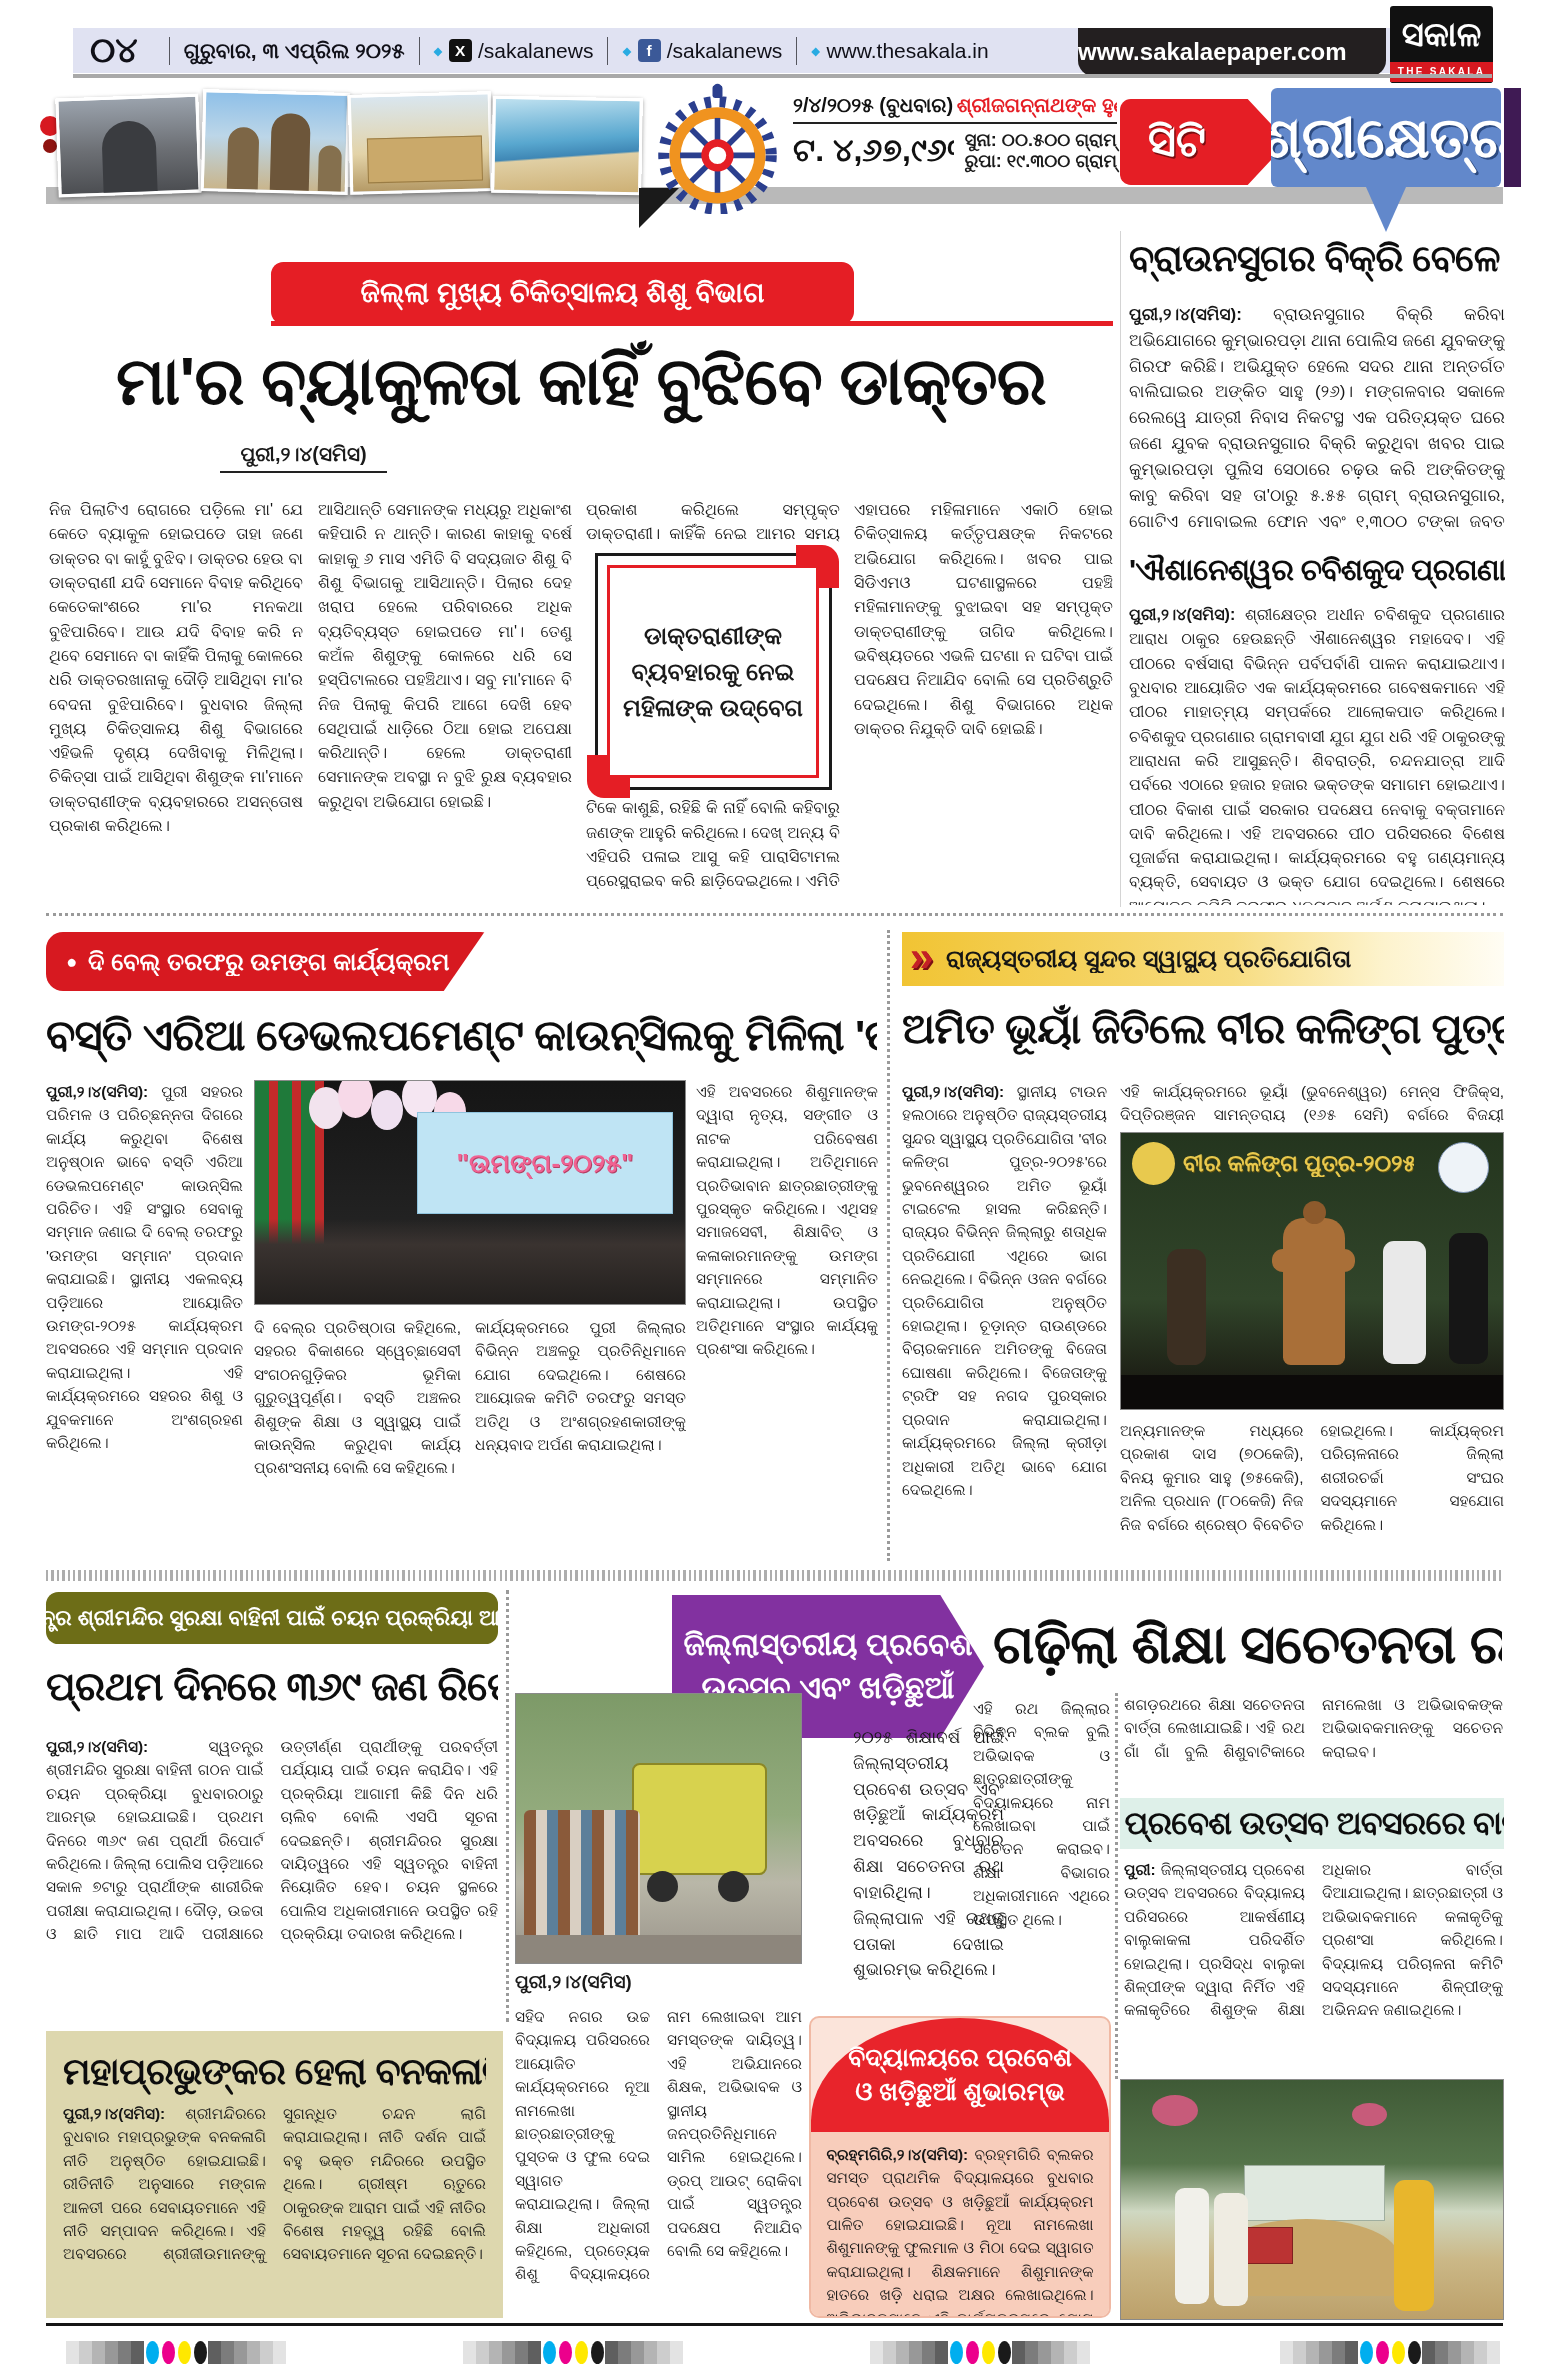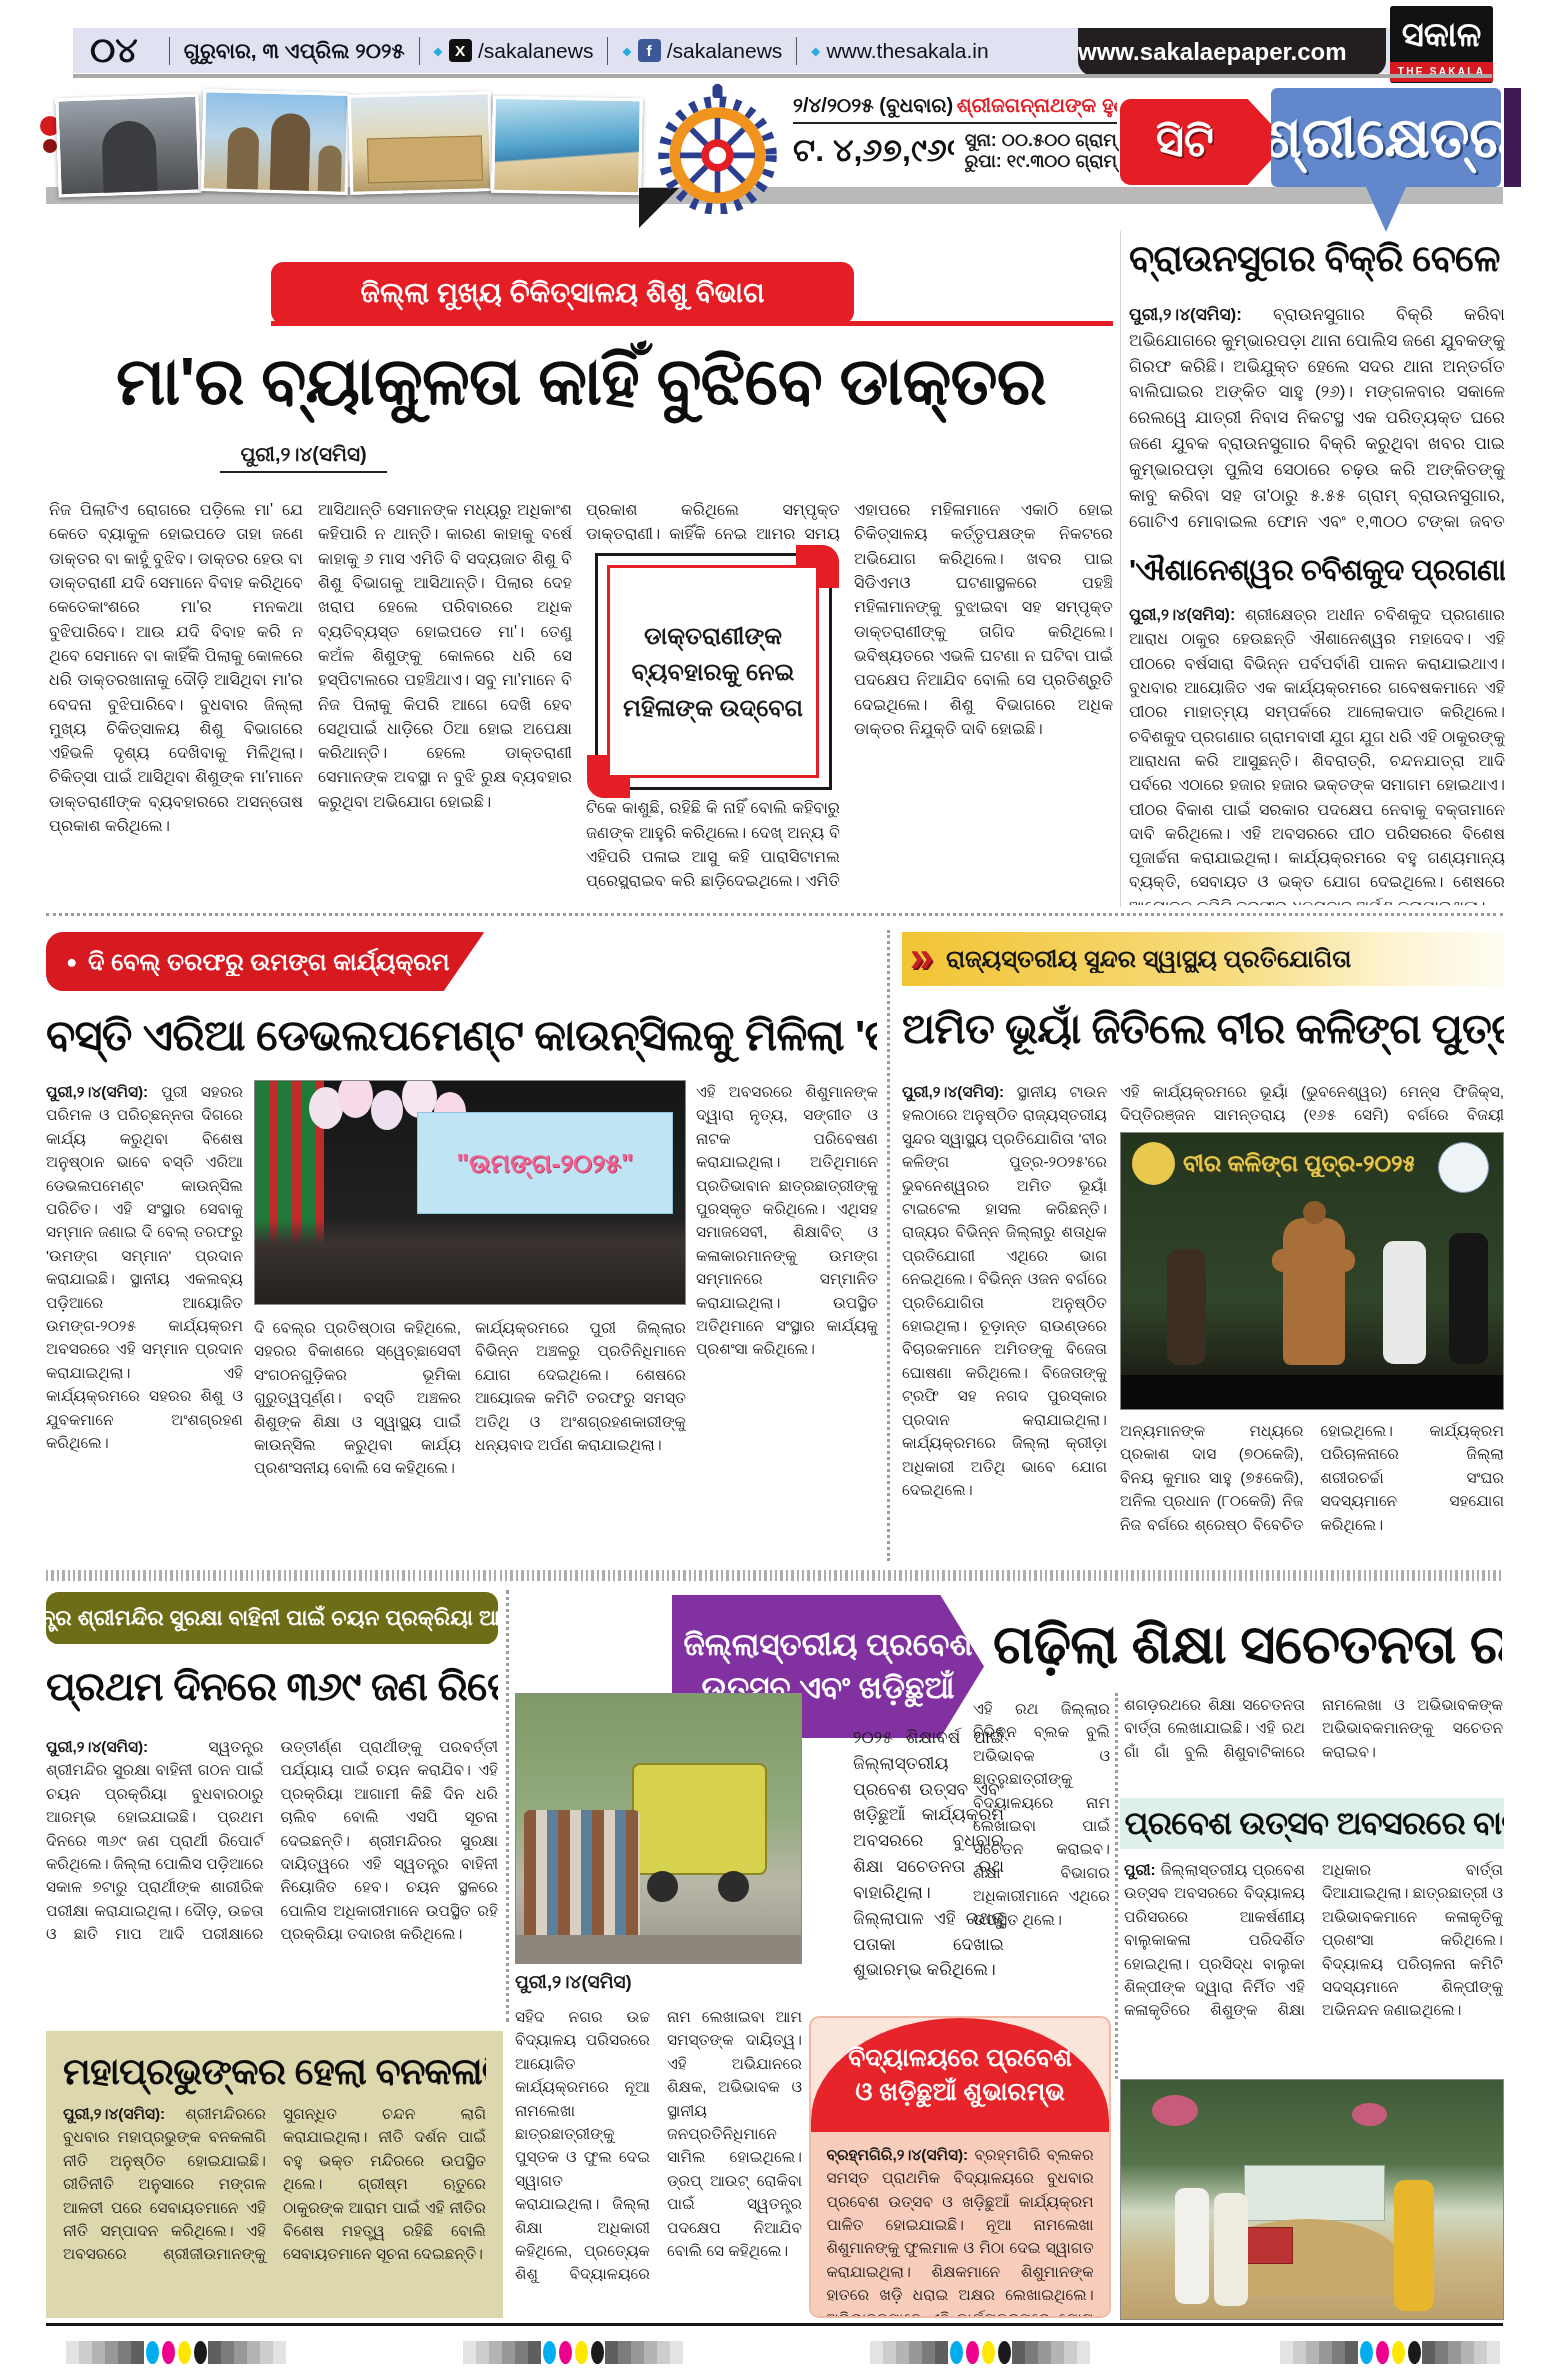--- a/index.html
+++ b/index.html
@@ -105,21 +105,21 @@
       <div style="font-size:32px;font-weight:bold;color:#111;white-space:nowrap;overflow:hidden;max-width:201px;">ଟ. ୪,୬୭,୯୬୩/-</div>
       <div style="margin-left:10.8px;">
         <div style="font-size:18px;font-weight:bold;white-space:nowrap;">ସୁନା: ୦୦.୫୦୦ ଗ୍ରାମ୍</div>
         <div style="font-size:18px;font-weight:bold;white-space:nowrap;">ରୁପା: ୧୯.୩୦୦ ଗ୍ରାମ୍</div>
       </div>
     </div>
   </div>
 
   <div class="abs" style="left:1120px;top:99px;width:168px;height:86px;background:#e51e25;border-radius:10.8px 0 0 10.8px;
               clip-path:polygon(0 0,76% 0,100% 50%,76% 100%,0 100%);display:flex;align-items:center;">
-    <span style="color:#fff;font-size:43px;font-weight:bold;padding-left:36px;text-shadow:1.5px 1.5px 0 #7a0d10;">ସିଟି</span>
+    <span style="color:#fff;font-size:43px;font-weight:bold;padding-left:28px;text-shadow:1.5px 1.5px 0 #7a0d10;">ସିଟି</span>
   </div>
   <div class="abs" style="left:1271px;top:88px;width:230px;height:99px;background:#6288cb;border-radius:6.2px;
               display:flex;align-items:center;justify-content:center;overflow:hidden;">
     <span style="color:#fff;font-size:56px;font-weight:bold;white-space:nowrap;text-shadow:2.3px 2.3px 0 #2c4a80;">ଶ୍ରୀକ୍ଷେତ୍ର</span>
   </div>
   <div class="abs" style="left:1366px;top:187px;width:0;height:0;border-top:45px solid #6288cb;
               border-left:20px solid transparent;border-right:20px solid transparent;"></div>
   <div class="abs" style="left:1504px;top:88px;width:17px;height:99px;background:#3f1a54;"></div>
 
   <div class="abs" style="left:271px;top:262px;width:583px;height:62px;background:#e51e25;border-radius:12.3px;

